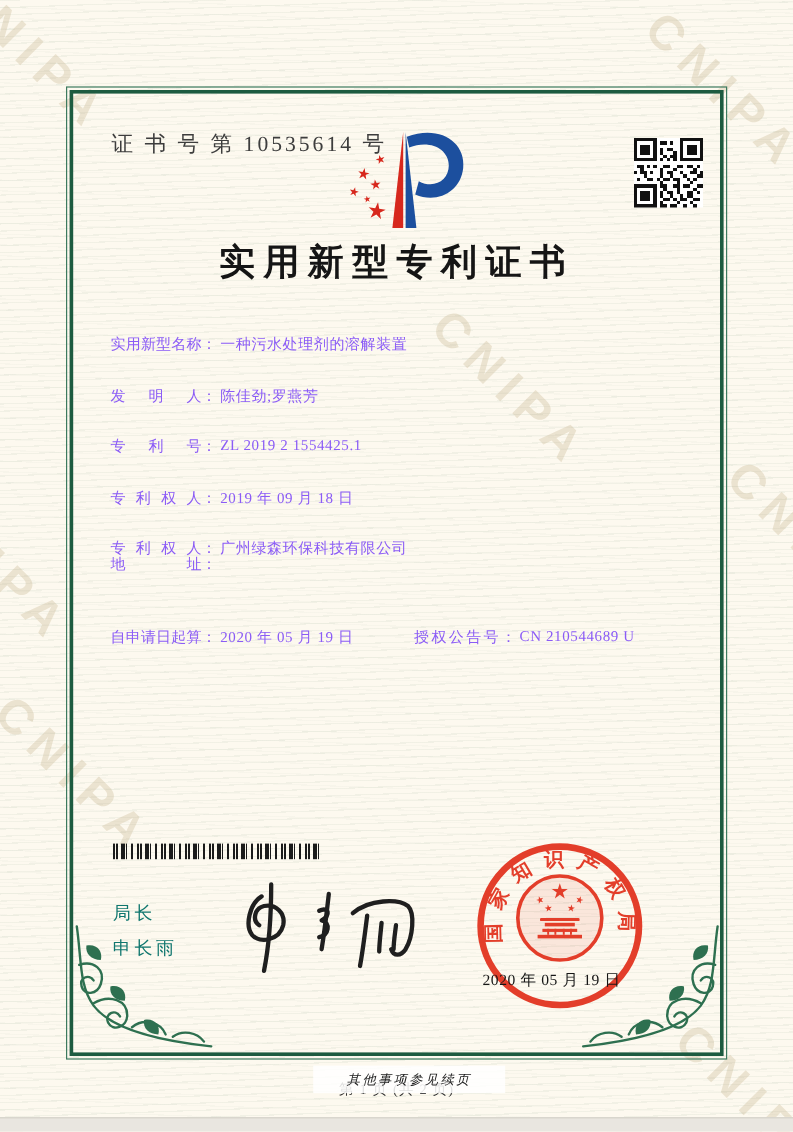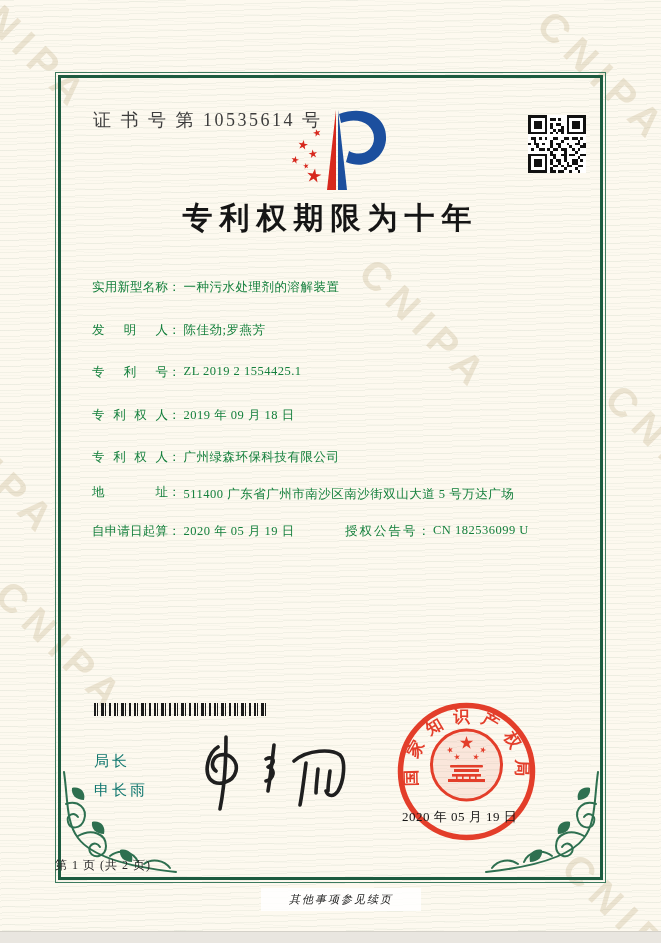--- a/index.html
+++ b/index.html
@@ -35,21 +35,21 @@
     position:absolute;left:2px;top:2px;right:2px;bottom:2px;
     border:3px solid #1d5b40;
   }
   .certno{
     left:93px;top:108px;font-size:18px;letter-spacing:2.5px;color:#3d3d3d;
   }
   .title{
     left:55px;top:198px;width:551px;text-align:center;
     font-size:30px;font-weight:bold;letter-spacing:7px;color:#151515;
   }
-  .row{left:92px;font-size:12.5px;color:#15803d;white-space:nowrap;}
+  .row{left:92px;font-size:12.5px;color:#8b5cf6;white-space:nowrap;}
   .lbl{display:inline-block;width:76px;text-align:justify;text-align-last:justify;vertical-align:top;}
   .colon{display:inline-block;vertical-align:top;}
   .val{display:inline-block;margin-left:3px;vertical-align:top;letter-spacing:0.5px;}
   .val2{display:inline-block;margin-left:3px;vertical-align:top;letter-spacing:0.5px;}
   .val2 div{line-height:20px;}
   .grant2{position:absolute;left:253px;top:0;white-space:nowrap;}
   .grant2 .lbl2{letter-spacing:2px;text-align:center;}
   .paras{
     left:77px;top:544px;width:516px;
     font-size:12.5px;line-height:22.4px;font-style:italic;color:#1f1f1f;
@@ -63,21 +63,21 @@
       #1b1b1b 3px 4px, transparent 4px 7px,
       #1b1b1b 7px 10px, transparent 10px 11px,
       #1b1b1b 11px 12px, transparent 12px 15px,
       #1b1b1b 15px 17px, transparent 17px 20px);
   }
   .director{
     font-family:"Liberation Sans","DejaVu Sans",sans-serif;
     font-size:15px;color:#0f766e;letter-spacing:3px;
   }
   .pageinfo{
-    left:55px;top:857px;width:551px;text-align:left;
+    left:55px;top:900px;width:551px;text-align:center;
     font-size:12px;letter-spacing:1px;color:#2a2a2a;
   }
   .footnote{
     left:261px;top:888px;padding:4px 28px;
     background:rgba(255,255,255,0.85);
     font-size:11px;font-style:italic;letter-spacing:2px;color:#222;
   }
   .page-edge{
     left:0;top:931px;width:661px;height:12px;
     background:#e9e6e0;border-top:1px solid #d4d1c9;
@@ -179,44 +179,44 @@
              M8 14h2v1h-2z M12 14h2v1h-2z M15 14h2v1h-2z M19 14h2v1h-2z
              M9 15h1v1h-1z M13 15h1v1h-1z M18 15h1v1h-1z
              M8 16h1v2h-1z M10 16h2v1h-2z M13 16h1v1h-1z M16 16h2v2h-2z M19 16h1v1h-1z
              M11 17h1v1h-1z M14 17h1v1h-1z
              M9 18h2v1h-2z M12 18h1v1h-1z M14 18h2v1h-2z M18 18h2v1h-2z
              M8 19h1v1h-1z M13 19h1v1h-1z M17 19h1v1h-1z
              M8 20h2v1h-2z M11 20h2v1h-2z M15 20h1v1h-1z M18 20h1v1h-1z"></path>
   </g>
 </svg>
 
-<div class="abs title">专利权期限为十年</div>
+<div class="abs title">实用新型专利证书</div>
 
 <div class="abs row" style="top:279px;">
   <span class="lbl">实用新型名称</span><span class="colon">：</span><span class="val">一种污水处理剂的溶解装置</span>
 </div>
 <div class="abs row" style="top:322px;">
   <span class="lbl">发明人</span><span class="colon">：</span><span class="val">陈佳劲;罗燕芳</span>
 </div>
 <div class="abs row" style="top:364px;">
   <span class="lbl">专利号</span><span class="colon">：</span><span class="val">ZL 2019 2 1554425.1</span>
 </div>
 <div class="abs row" style="top:407px;">
   <span class="lbl">专利权人</span><span class="colon">：</span><span class="val">2019 年 09 月 18 日</span>
 </div>
 <div class="abs row" style="top:449px;">
   <span class="lbl">专利权人</span><span class="colon">：</span><span class="val">广州绿森环保科技有限公司</span>
 </div>
-<div class="abs row" style="top:484px;font-family:Liberation Serif, serif;">
-  <span class="lbl">地址</span><span class="colon">：</span><span class="val2"><div>511400 广东省广州市南沙区南沙街双山大道 5 号万达广场</div></span>
+<div class="abs row" style="top:462px;font-family:Liberation Serif, serif;">
+  <span class="lbl">地址</span><span class="colon">：</span><span class="val2"></span>
 </div>
 <div class="abs row" style="top:523px;">
   <span class="lbl">自申请日起算</span><span class="colon">：</span><span class="val">2020 年 05 月 19 日</span>
   <span class="grant2">
-    <span class="lbl2">授权公告号</span><span class="colon">：</span><span class="val">CN 182536099 U</span>
+    <span class="lbl2">授权公告号</span><span class="colon">：</span><span class="val">CN 210544689 U</span>
   </span>
 </div>
 
 <div class="abs paras">
 </div>
 
 <div class="abs barcode"></div>
 
 <div class="abs director" style="left:94px;top:752px;">局长</div>
 <div class="abs director" style="left:94px;top:781px;">申长雨</div>

